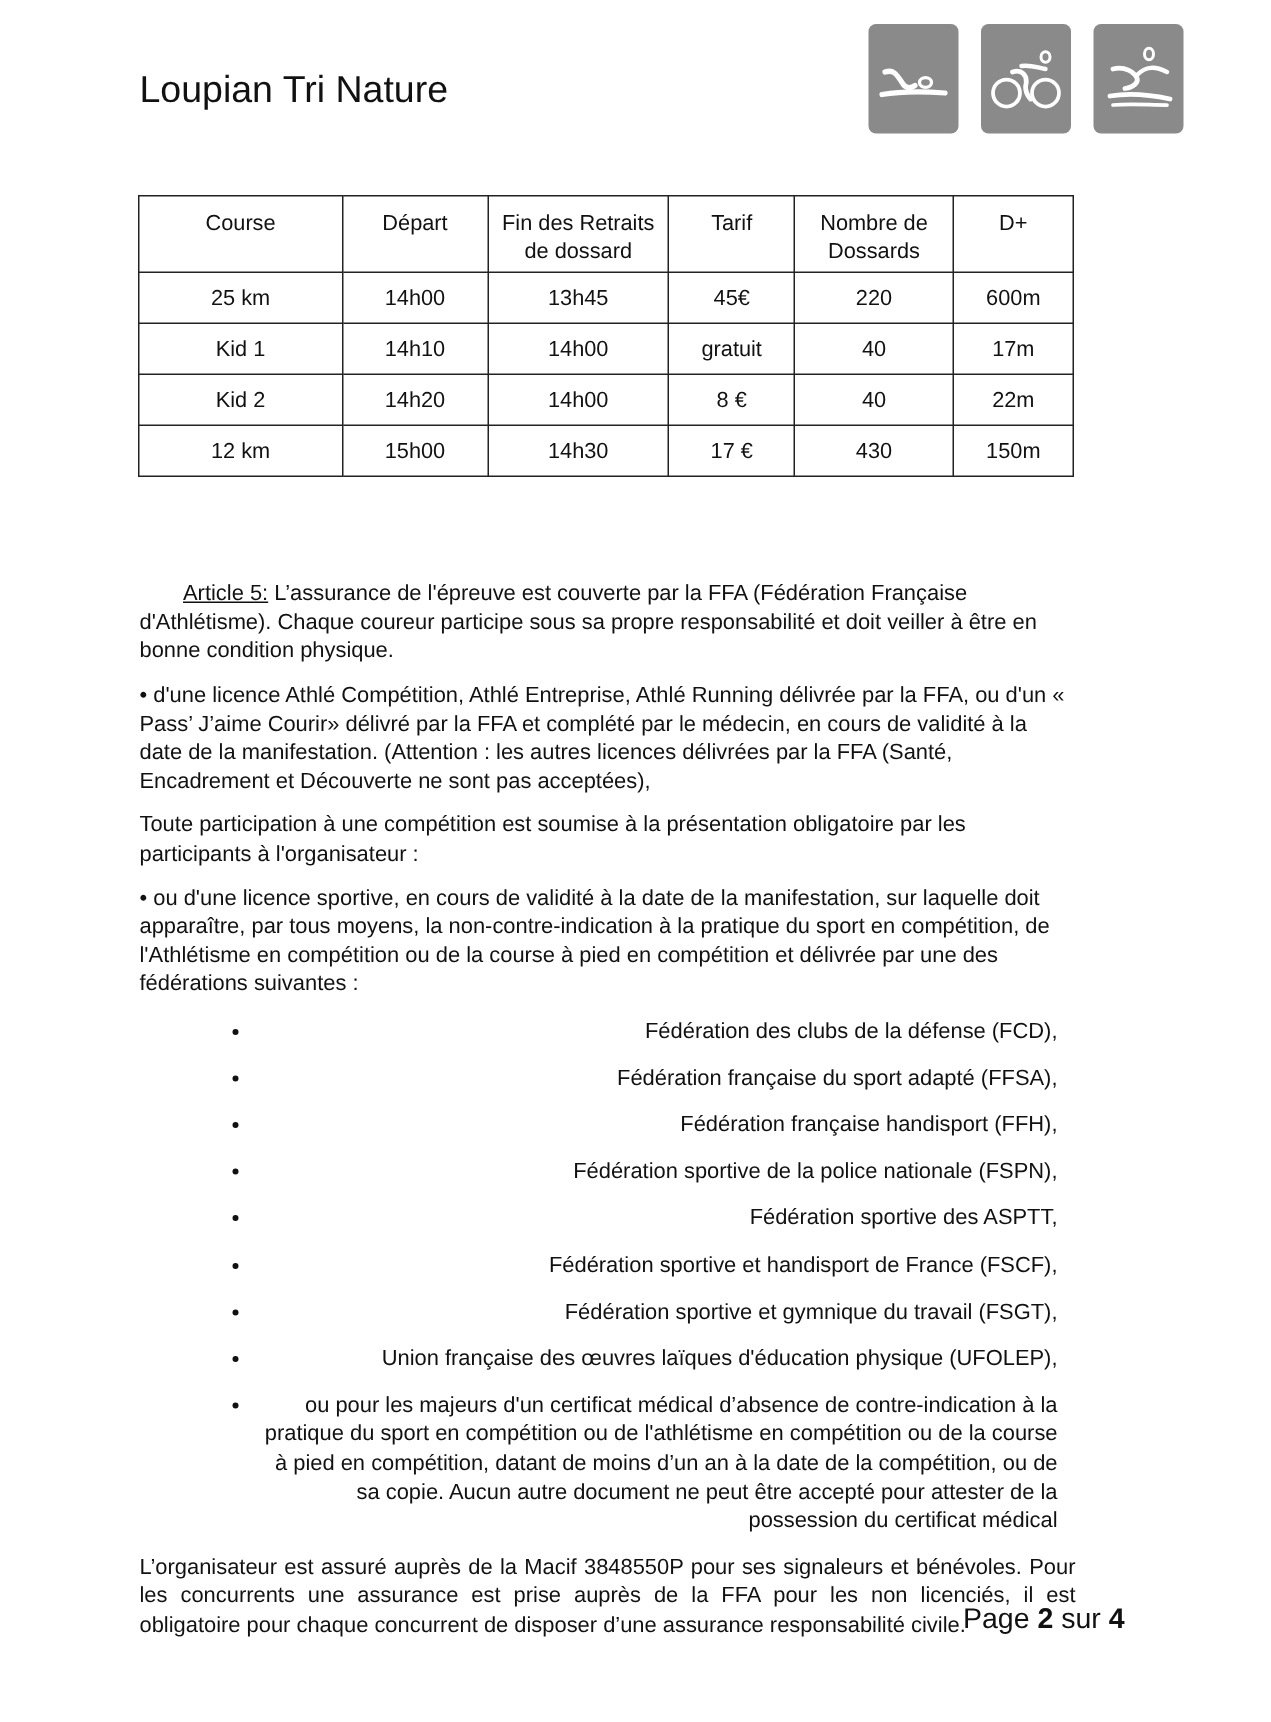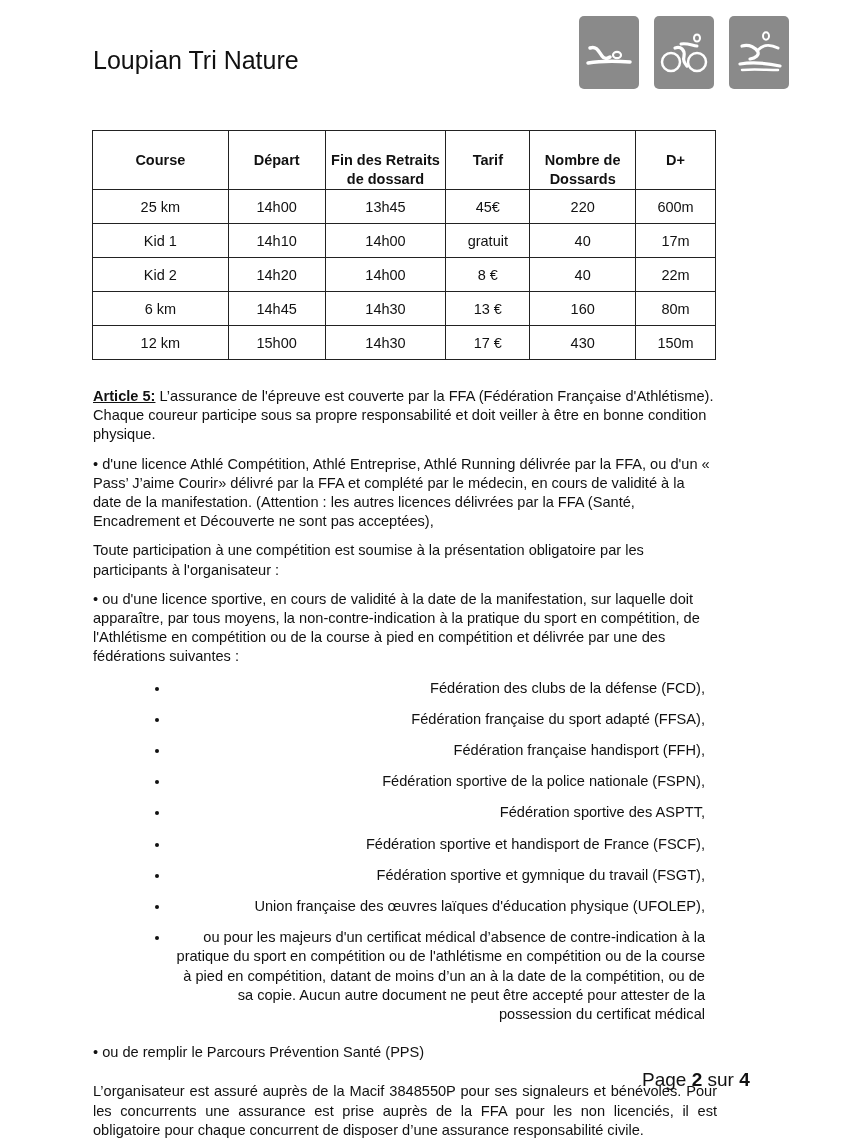--- a/index.html
+++ b/index.html
@@ -16,31 +16,31 @@
   .sport-icon svg { width: 54px; height: 54px; }
 
   table.races {
     position: absolute; left: 92px; top: 130px;
     border-collapse: collapse; width: 624px;
     font-family: "Liberation Sans", sans-serif; font-size: 14.5px; color: #111;
   }
   table.races th, table.races td {
     border: 1.5px solid #222; text-align: center; padding: 0;
   }
-  table.races th { font-weight: bold; height: 51px; vertical-align: top; padding-top: 20px; line-height: 19px; box-sizing: border-box; text-align: center; }
+  table.races th { font-weight: normal; height: 51px; vertical-align: top; padding-top: 9px; line-height: 19px; box-sizing: border-box; text-align: center; }
   table.races td { height: 33px; }
   col.c1 { width: 136px; } col.c2 { width: 97px; } col.c3 { width: 121px; }
   col.c4 { width: 84px; } col.c5 { width: 106px; } col.c6 { width: 80px; }
 
   .body-text {
     position: absolute; left: 93px; top: 387px; width: 624px;
     font-family: "Liberation Sans", sans-serif; font-size: 14.6px; line-height: 19.2px; color: #111;
   }
   .body-text p { margin: 0 0 10px 0; }
-  .art-label { font-weight: bold; text-decoration: underline; }
+  .art-label { font-weight: normal; text-decoration: underline; margin-left: 29px; }
   ul.feds { margin: 0; padding: 0 0 0 65px; list-style: disc; }
   ul.feds li { padding-left: 0; margin: 12px; text-align: right; }
   .justify { text-align: justify; }
   .footer {
     position: absolute; left: 642px; top: 1069px;
     font-family: "Liberation Sans", sans-serif; font-size: 19px; color: #111;
   }
 </style>
 </head>
 <body>
@@ -114,28 +114,20 @@
     </tr>
     <tr>
       <td>Kid 2</td>
       <td>14h20</td>
       <td>14h00</td>
       <td>8 €</td>
       <td>40</td>
       <td>22m</td>
     </tr>
     <tr>
-      <td>6 km</td>
-      <td>14h45</td>
-      <td>14h30</td>
-      <td>13 €</td>
-      <td>160</td>
-      <td>80m</td>
-    </tr>
-    <tr>
       <td>12 km</td>
       <td>15h00</td>
       <td>14h30</td>
       <td>17 €</td>
       <td>430</td>
       <td>150m</td>
     </tr>
   </tbody>
 </table>
 
@@ -148,19 +140,18 @@
     <li>Fédération des clubs de la défense (FCD),</li>
     <li>Fédération française du sport adapté (FFSA),</li>
     <li>Fédération française handisport (FFH),</li>
     <li>Fédération sportive de la police nationale (FSPN),</li>
     <li>Fédération sportive des ASPTT,</li>
     <li>Fédération sportive et handisport de France (FSCF),</li>
     <li>Fédération sportive et gymnique du travail (FSGT),</li>
     <li>Union française des œuvres laïques d'éducation physique (UFOLEP),</li>
     <li>ou pour les majeurs d'un certificat médical d’absence de contre-indication à la pratique du sport en compétition ou de l'athlétisme en compétition ou de la course à pied en compétition, datant de moins d’un an à la date de la compétition, ou de sa copie. Aucun autre document ne peut être accepté pour attester de la possession du certificat médical</li>
   </ul>
-  <p style="margin-top:19px; margin-bottom:20px">• ou de remplir le Parcours Prévention Santé (PPS)</p>
   <p class="justify">L’organisateur est assuré auprès de la Macif 3848550P pour ses signaleurs et bénévoles. Pour les concurrents une assurance est prise auprès de la FFA pour les non licenciés, il est obligatoire pour chaque concurrent de disposer d’une assurance responsabilité civile.</p>
 </div>
 
 <div class="footer">
   <span>Page </span><b>2</b><span> sur </span><b>4</b>
 </div>
 
 </body></html>

